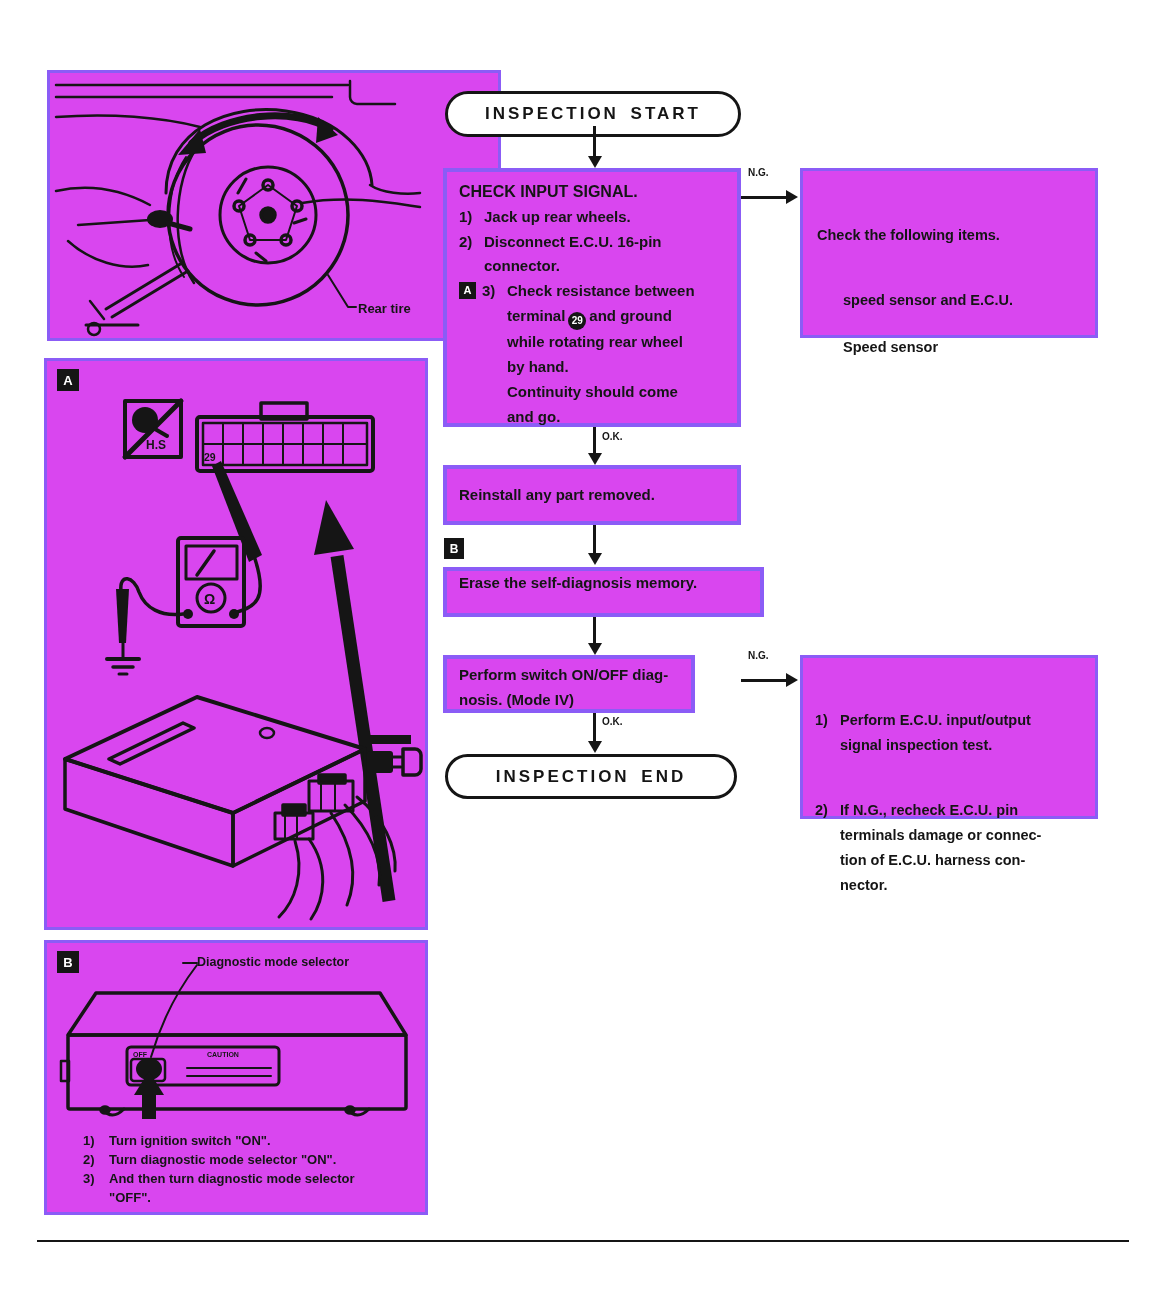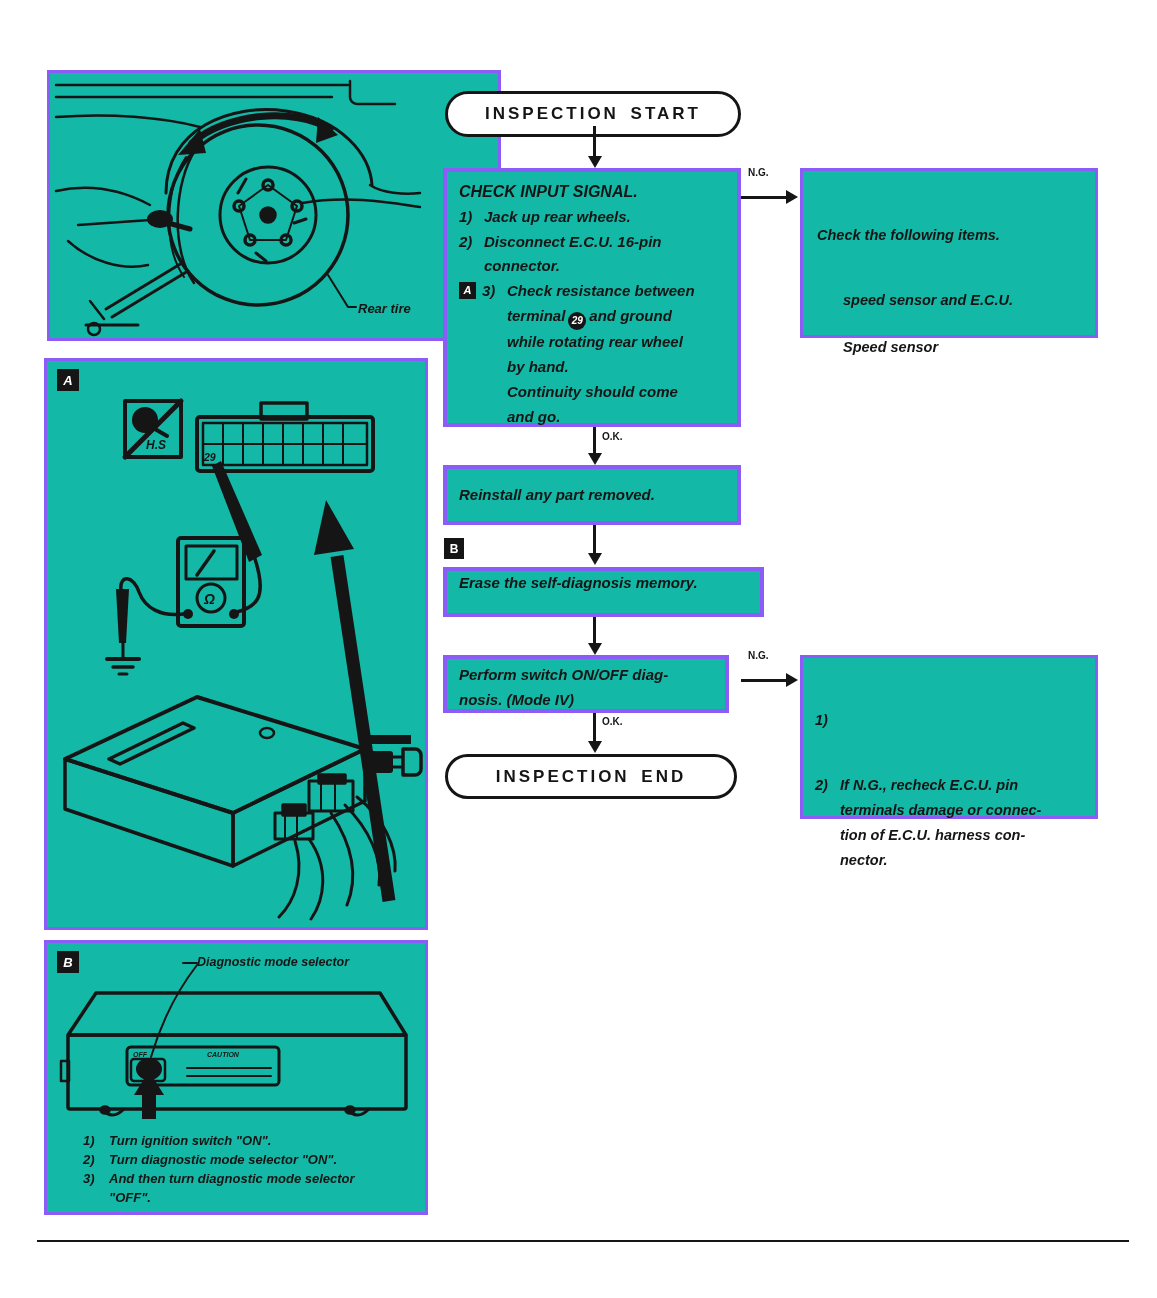--- a/index.html
+++ b/index.html
@@ -1,19 +1,19 @@
 <!DOCTYPE html>
 <html><head>
 <meta charset="utf-8">
 <style>
   html,body{margin:0;padding:0;background:#fff;}
   .page{position:relative;width:1157px;height:1298px;background:#fff;overflow:hidden;
         font-family:"Liberation Sans",sans-serif;color:#151515;}
   .abs{position:absolute;}
-  .box{position:absolute;border:3px solid #8b5cf6;background:#14b8a6;box-sizing:border-box;font-style:italic;}
+  .box{position:absolute;border:3px solid #8b5cf6;background:#d946ef;box-sizing:border-box;}
   .box4{border-width:4px;}
   .pill{position:absolute;border:3px solid #151515;border-radius:26px;background:#fff;
         display:flex;align-items:center;justify-content:center;box-sizing:border-box;
         font-weight:bold;font-size:17px;letter-spacing:3px;word-spacing:4px;}
   .vline{position:absolute;width:3px;background:#151515;}
   .hline{position:absolute;height:3px;background:#151515;}
   .ah-down{position:absolute;width:0;height:0;border-left:7px solid transparent;
            border-right:7px solid transparent;border-top:12px solid #151515;}
   .ah-right{position:absolute;width:0;height:0;border-top:7px solid transparent;
             border-bottom:7px solid transparent;border-left:12px solid #151515;}
@@ -274,32 +274,34 @@
       <span>B</span>
     </div>
 
   <div class="box box4" style="left:443px;top:567px;width:321px;height:50px;display:flex;padding-left:12px;">
     <span class="fc-text">Erase the self-diagnosis memory.</span>
   </div>
 
   <div class="vline" style="left:593px;top:617px;height:28px;"></div>
   <div class="ah-down" style="left:588px;top:643px;"></div>
 
-  <div class="box box4" style="left:443px;top:655px;width:286px;height:58px;padding:4px 0 0 12px;">
+  <div class="box box4" style="left:443px;top:655px;width:252px;height:58px;padding:4px 0 0 12px;">
     <div class="fc-text">Perform switch ON/OFF diag-</div>
     <div class="fc-text">nosis. (Mode IV)</div>
   </div>
 
   <div class="lbl" style="left:748px;top:650px;">N.G.</div>
   <div class="hline" style="left:741px;top:679px;width:46px;"></div>
   <div class="ah-right" style="left:786px;top:673px;"></div>
 
   <div class="box" style="left:800px;top:655px;width:298px;height:164px;padding:10px 6px 0 12px;">
     <div class="row sm" style="line-height:25px;">
       <span class="num">1)</span>
+      <span><span>Perform E.C.U. input/output</span><br>
+            <span>signal inspection test.</span></span>
     </div>
     <div class="row sm" style="line-height:25px;">
       <span class="num">2)</span>
       <span><span>If N.G., recheck E.C.U. pin</span><br>
             <span>terminals damage or connec-</span><br>
             <span>tion of E.C.U. harness con-</span><br>
             <span>nector.</span></span>
     </div>
   </div>
 

